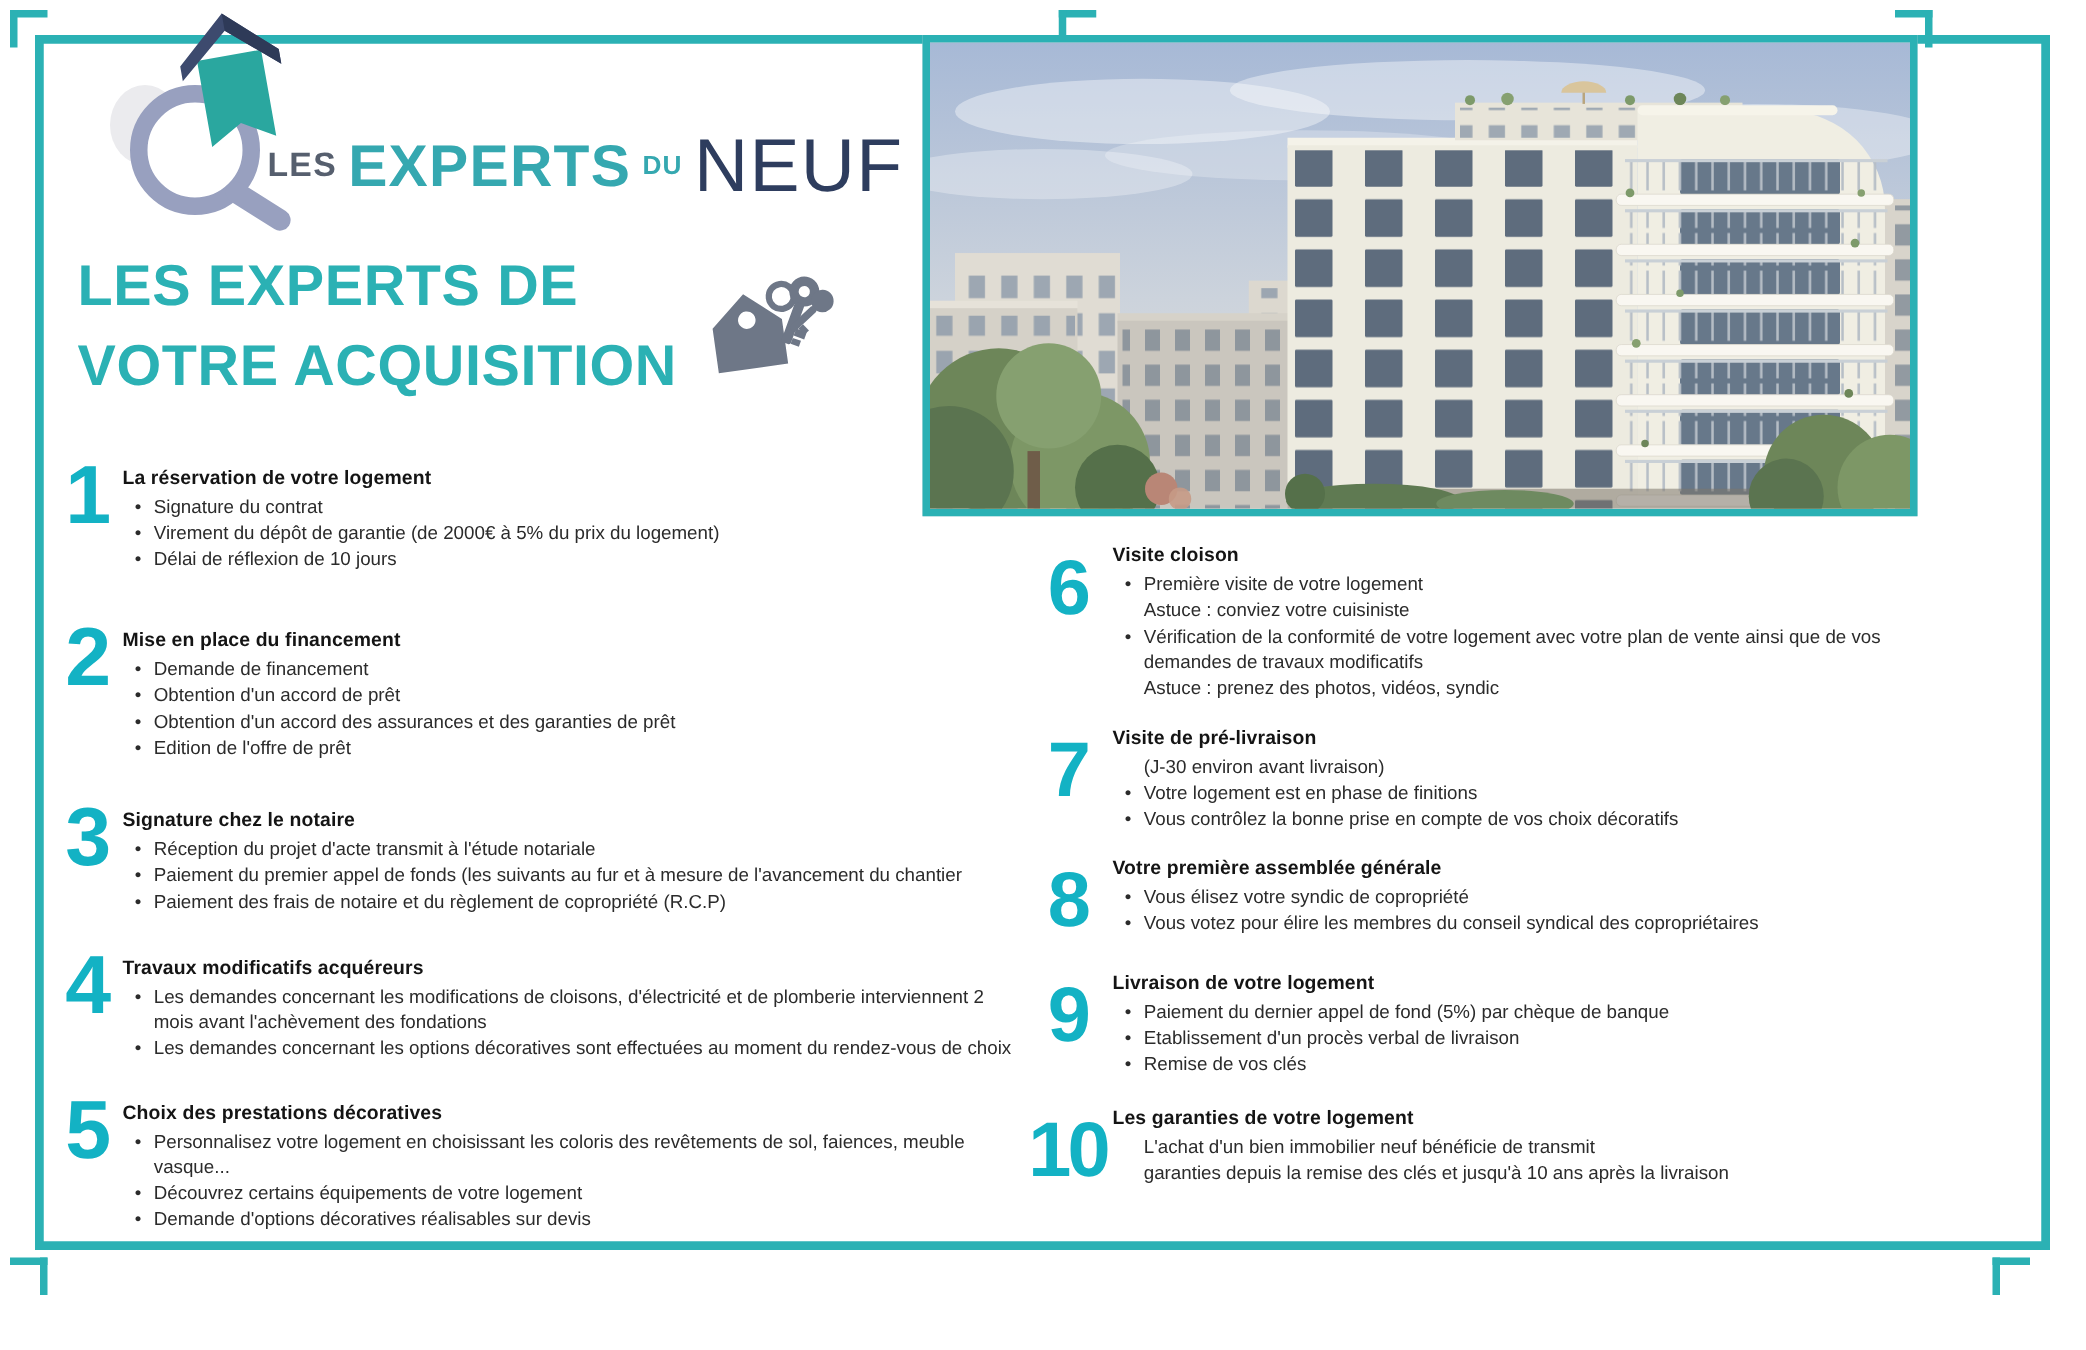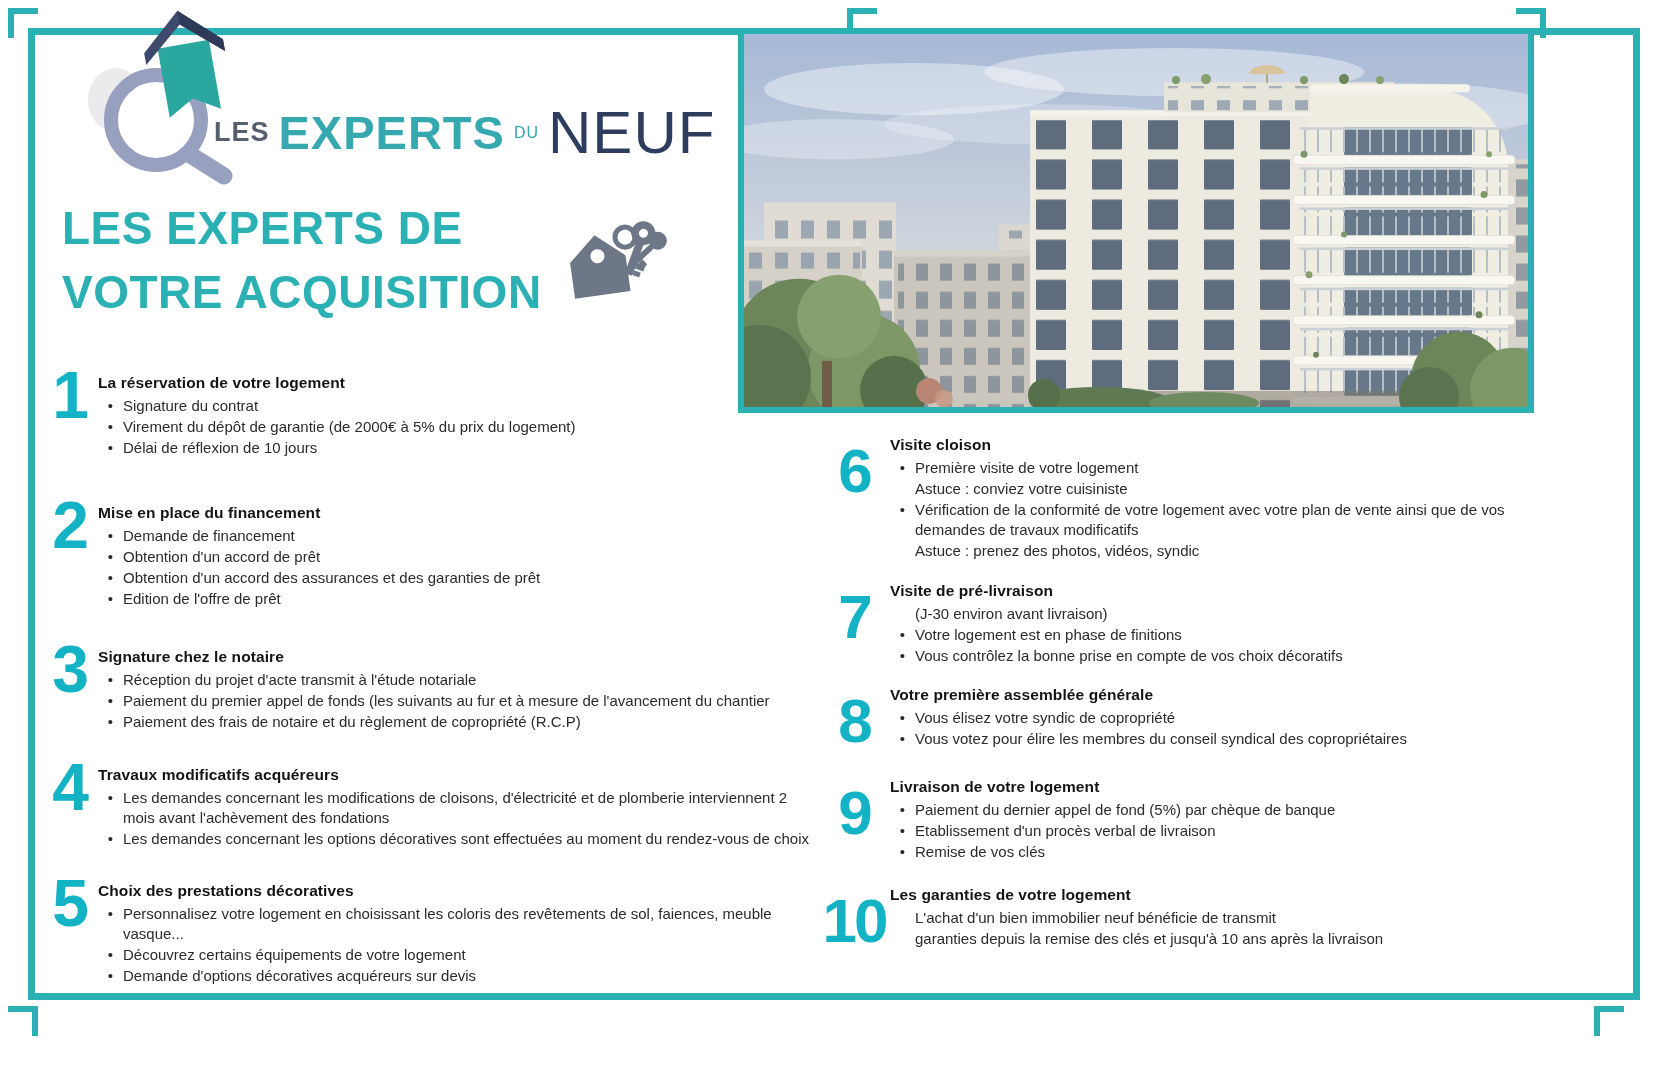--- a/index.html
+++ b/index.html
@@ -16,21 +16,21 @@
   .cm-bl{border-top-width:6px;border-right-width:6px}
   .cm-br{border-top-width:6px;border-left-width:6px}
   
   .frame{position:absolute;left:28px;top:28px;width:1612px;height:972px;
          border:7px solid var(--accent);box-sizing:border-box;}
   
   .logo-icon{position:absolute;left:86px;top:0px;width:158px;height:186px;}
   .logo-text{position:absolute;left:214px;top:72px;display:flex;align-items:center;gap:9px;white-space:nowrap;margin-top:26px;}
   .logo-les{font-size:27px;font-weight:600;color:var(--logo-gray);letter-spacing:1px;}
   .logo-experts{font-size:47px;font-weight:800;color:var(--logo-teal);letter-spacing:1px;}
-  .logo-du{font-size:16px;font-weight:400;color:var(--logo-teal);letter-spacing:1px;}
+  .logo-du{font-size:21px;font-weight:700;color:var(--logo-teal);letter-spacing:1px;}
   .logo-neuf{font-size:60px;font-weight:400;color:var(--logo-dark);letter-spacing:1px;}
   
   .main-title{position:absolute;left:62px;top:196px;font-size:46px;line-height:64px;
               font-weight:800;color:var(--accent);letter-spacing:.5px;}
   .keys-icon{position:absolute;left:556px;top:210px;width:122px;height:98px;color:var(--icon-gray);}
   
   .photo{position:absolute;left:738px;top:28px;width:796px;height:385px;
          border:6px solid var(--accent);box-sizing:border-box;overflow:hidden;background:#ccd3dc;}
   .photo svg{display:block;width:100%;height:100%;}
   
@@ -323,21 +323,21 @@
             <span class="dot">•</span>
             <span class="txt">Personnalisez votre logement en choisissant les coloris des revêtements de sol, faiences, meuble
 vasque...</span>
           </div>
           <div class="item">
             <span class="dot">•</span>
             <span class="txt">Découvrez certains équipements de votre logement</span>
           </div>
           <div class="item">
             <span class="dot">•</span>
-            <span class="txt">Demande d'options décoratives acquéreurs sur devis</span>
+            <span class="txt">Demande d'options décoratives réalisables sur devis</span>
           </div>
         </div>
       </div>
     </div>
   <div id="col-right" class="col">
       <div class="step">
         <div class="step-num">6</div>
         <div class="step-body">
           <div class="step-title">Visite cloison</div>
           <div class="item">

